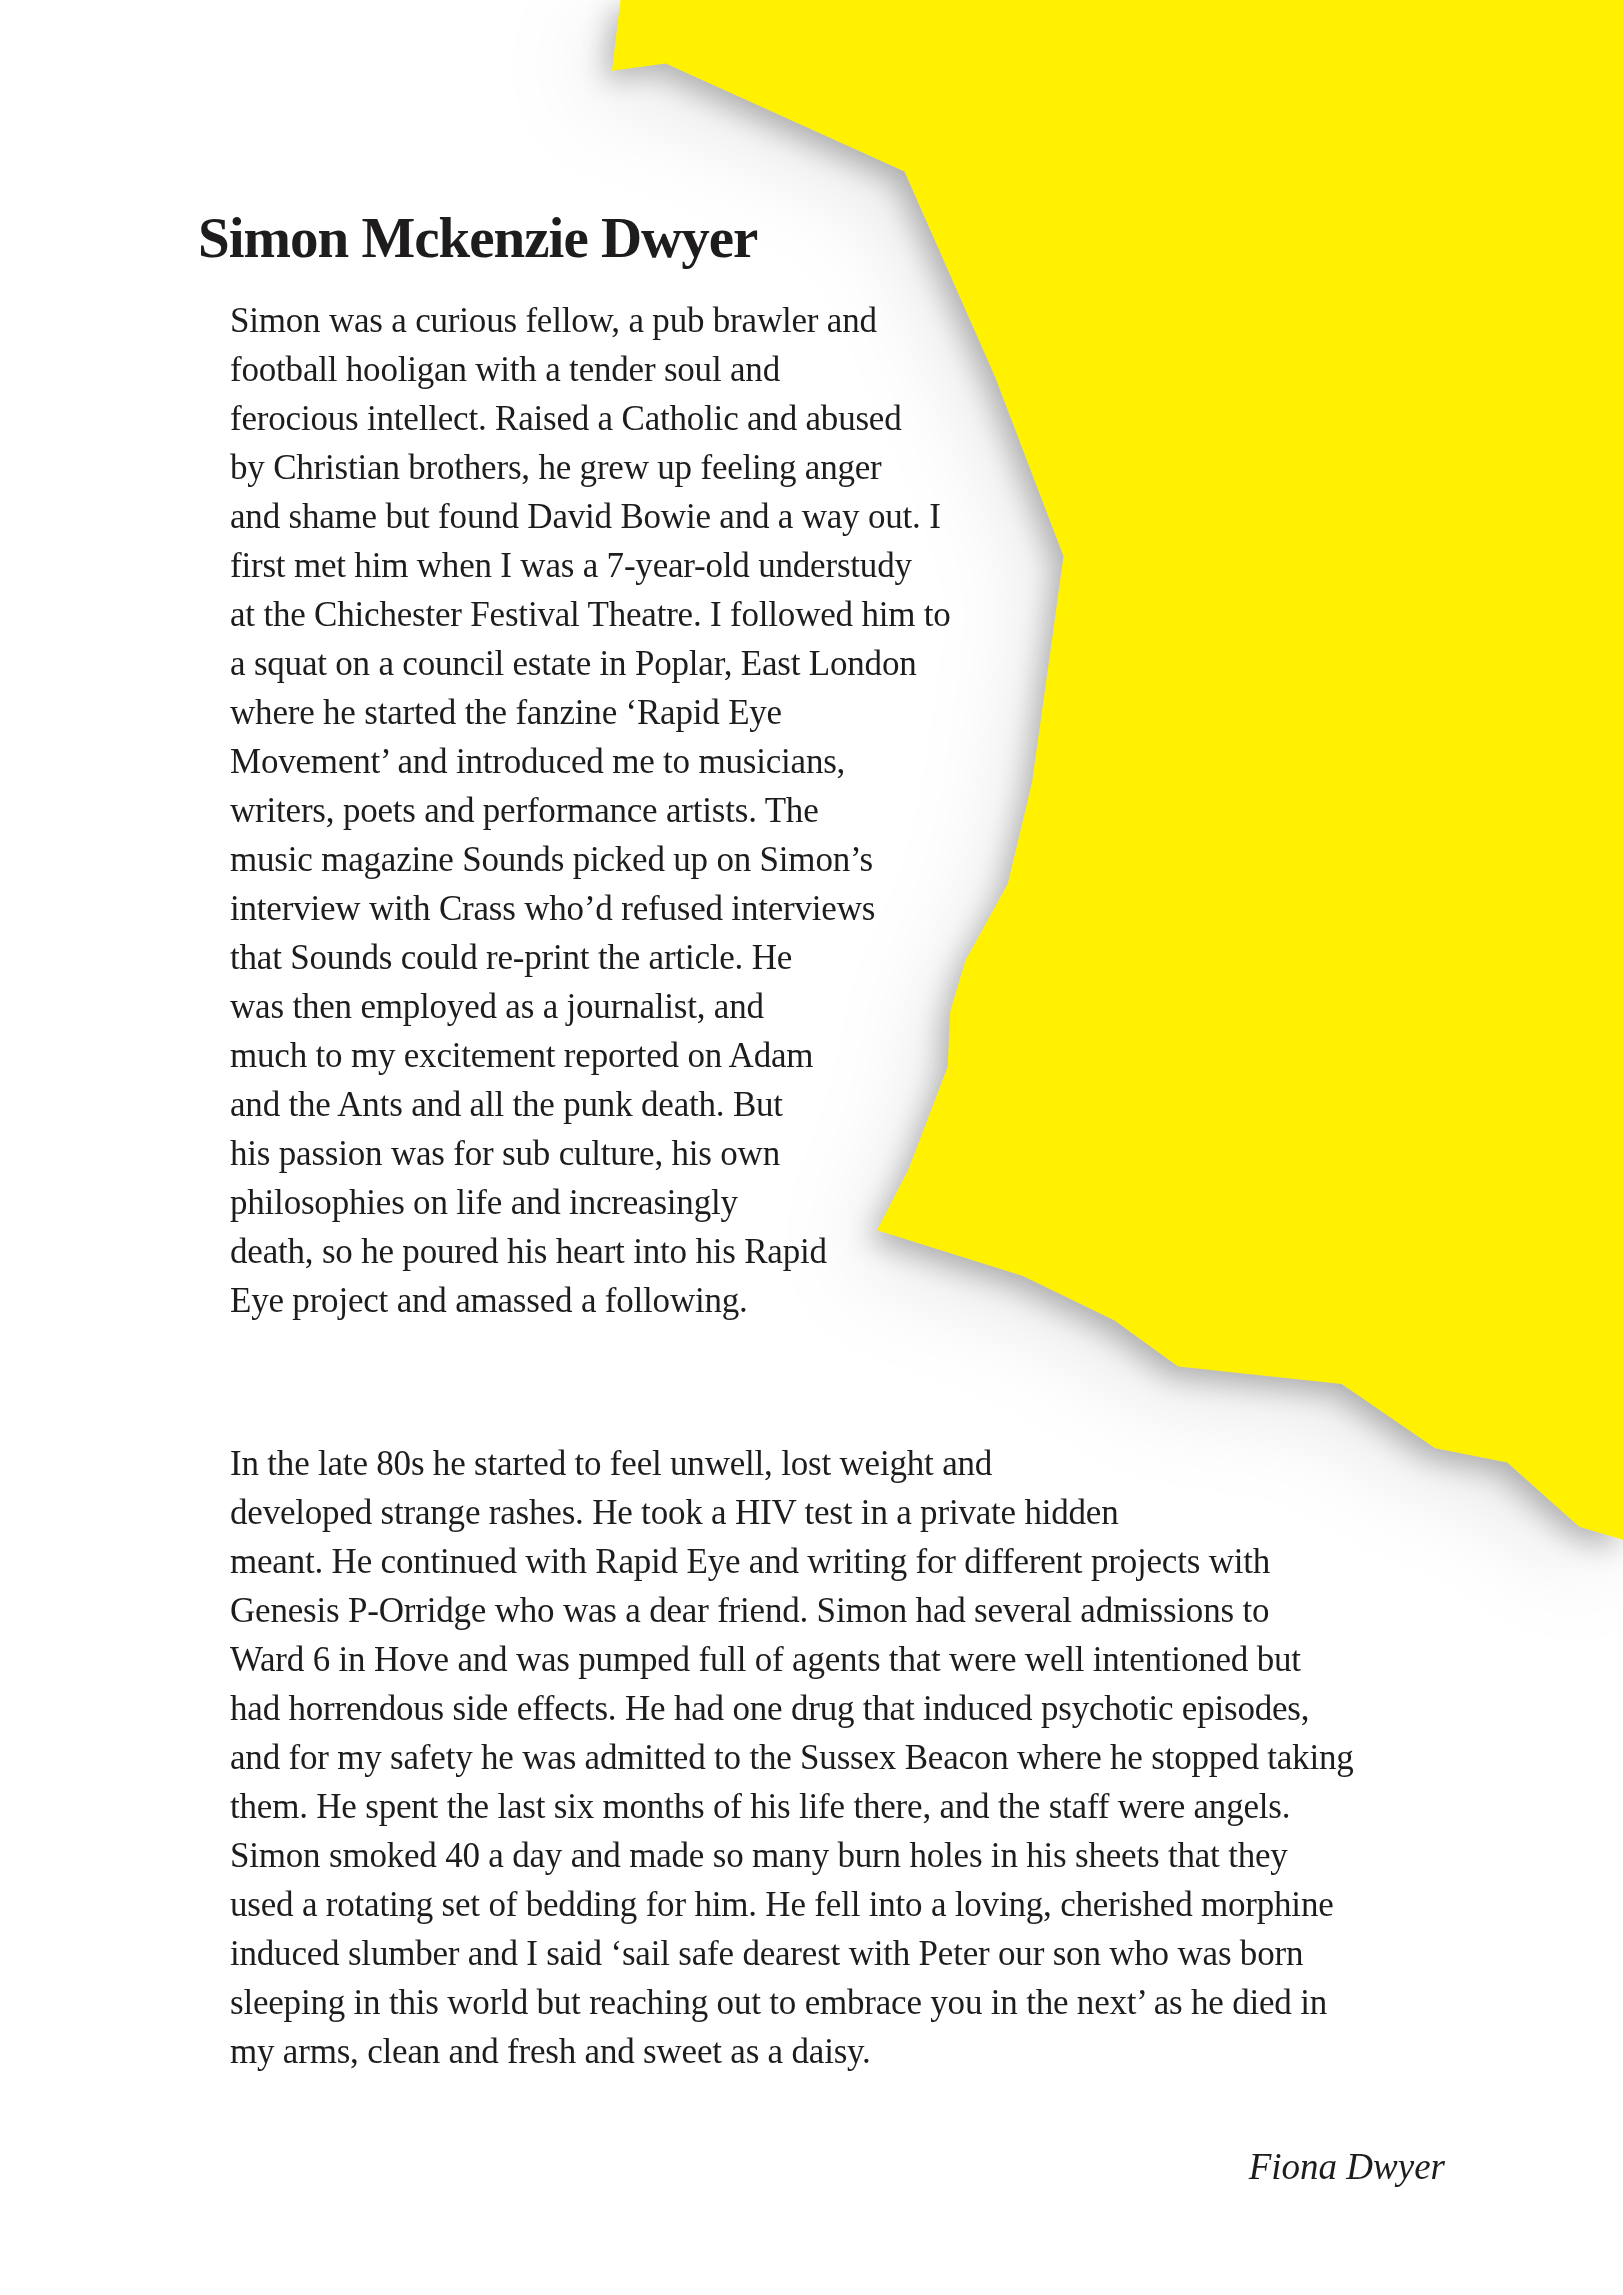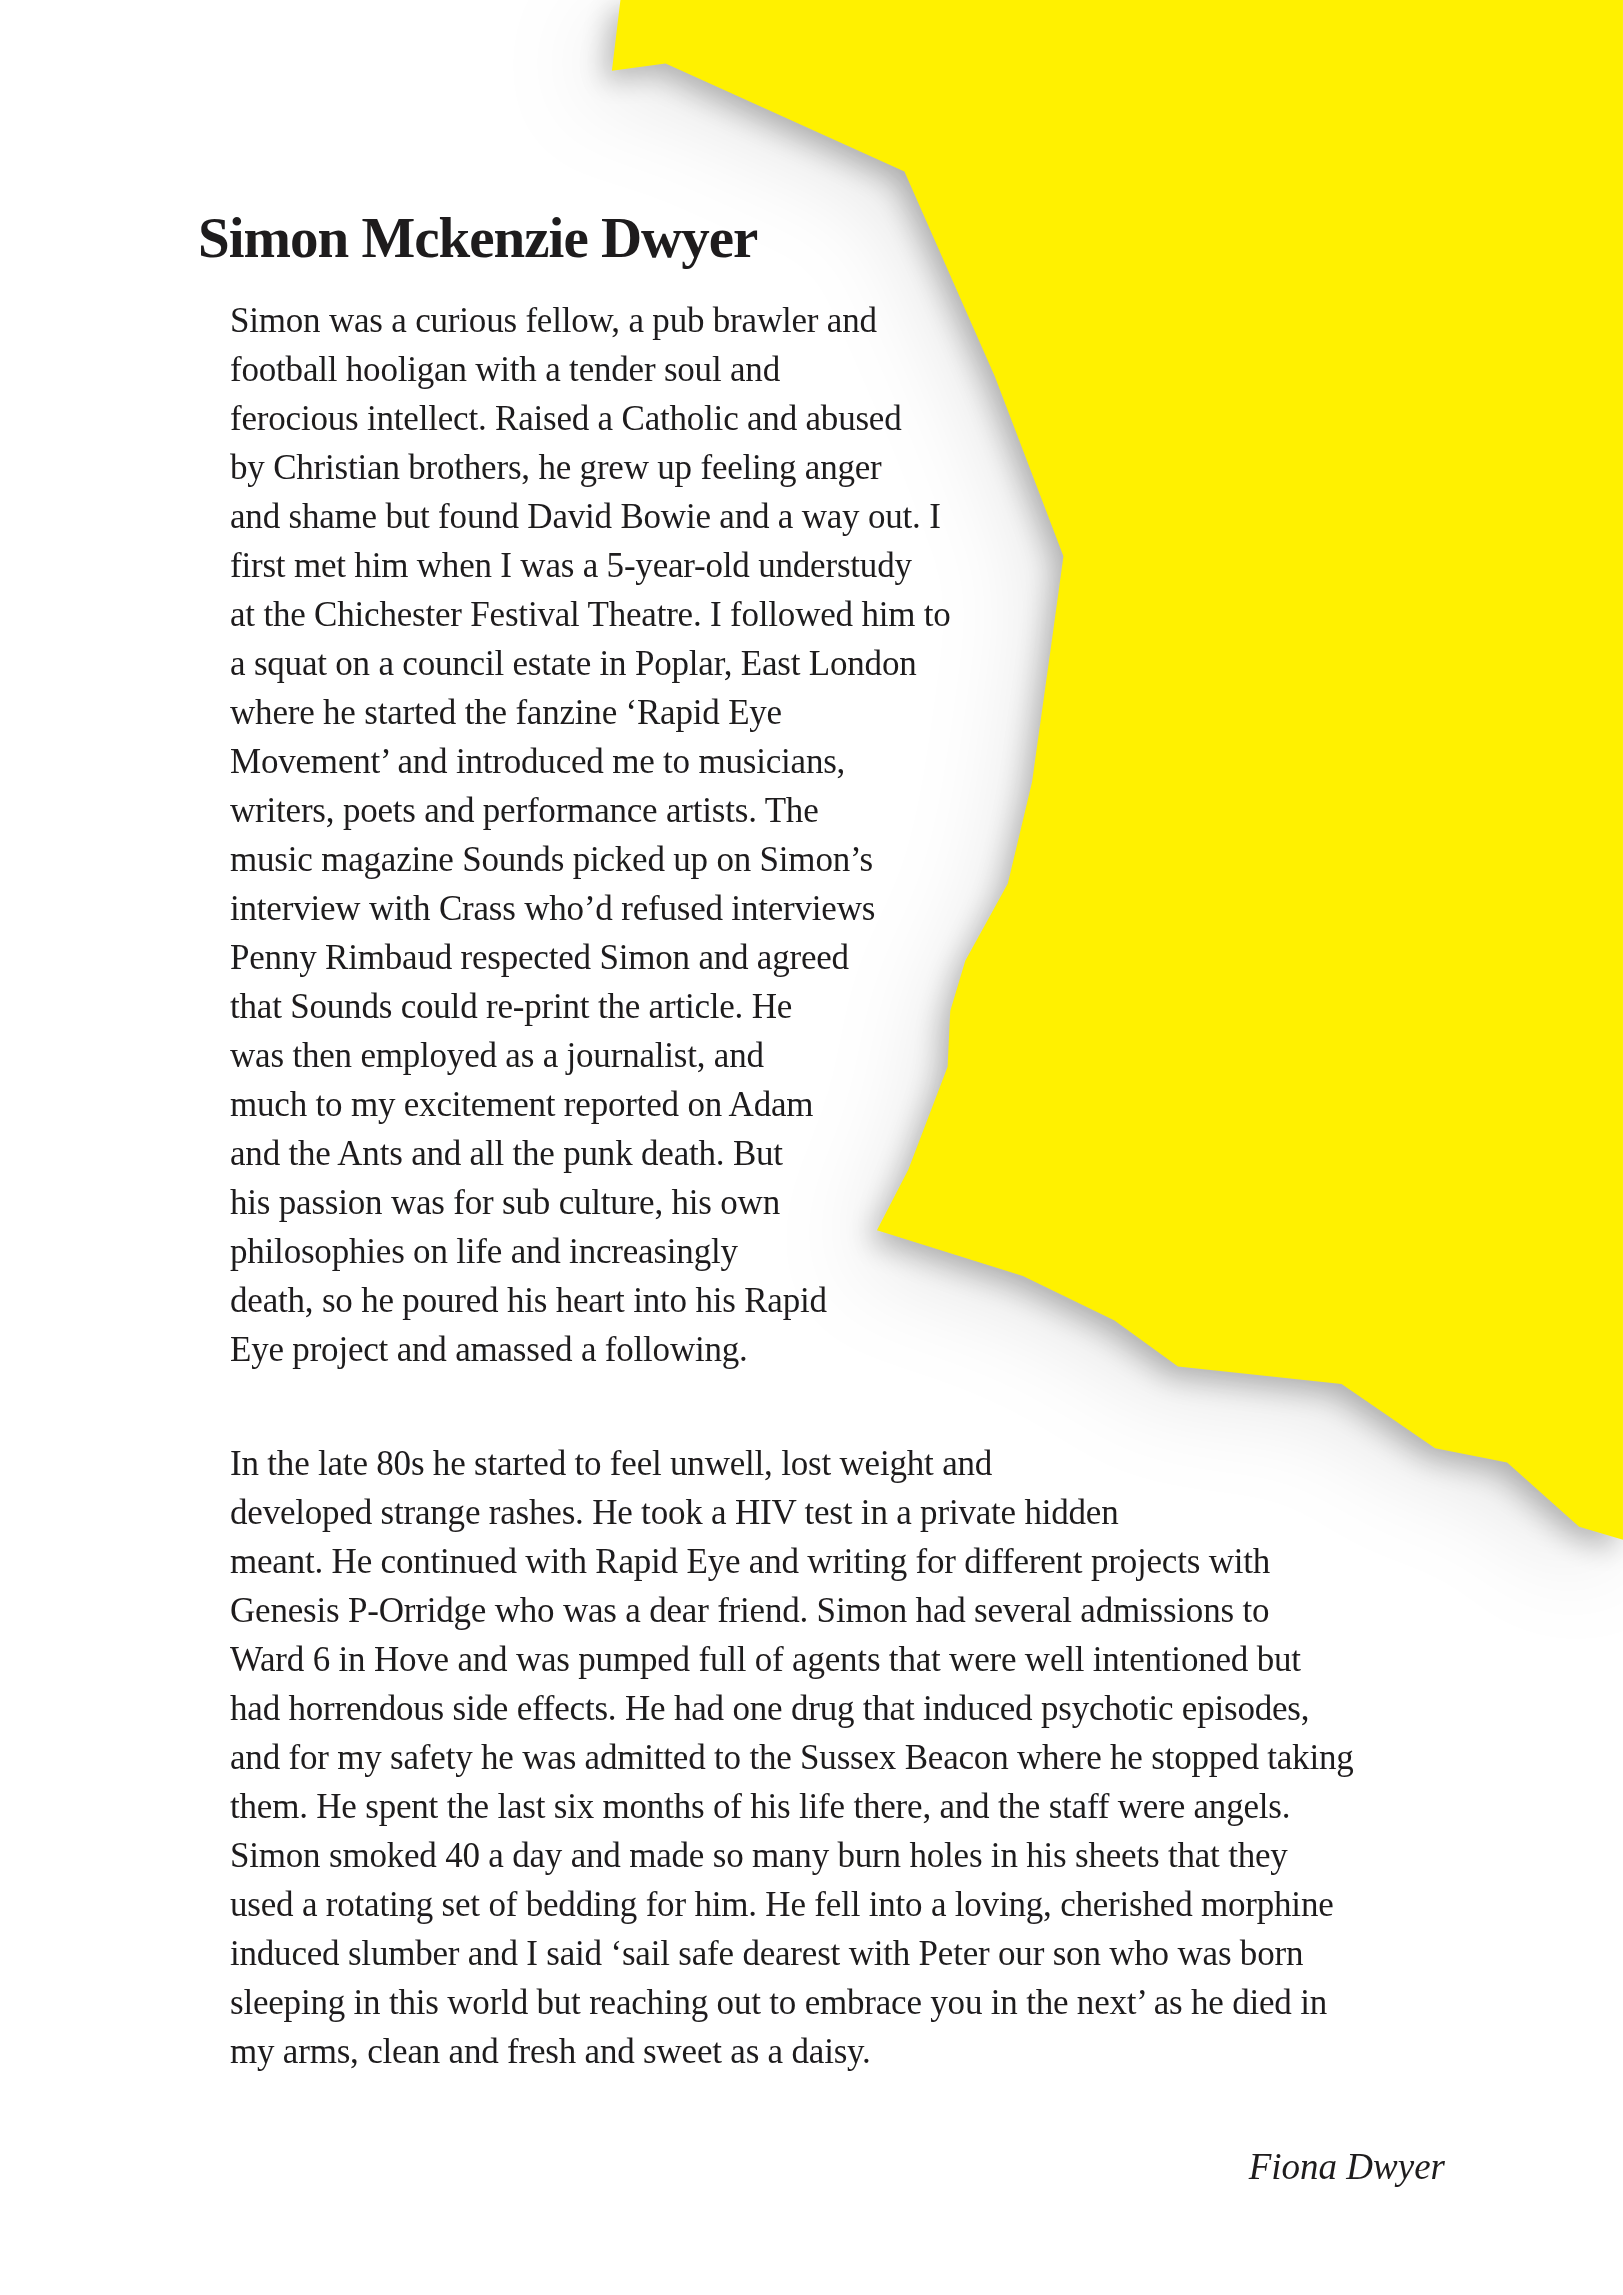--- a/index.html
+++ b/index.html
@@ -78,29 +78,28 @@
 
 <div class="content">
   <h1 class="page-title">Simon Mckenzie Dwyer</h1>
 
   <div class="para para-1">
       <div class="line">Simon was a curious fellow, a pub brawler and</div>
       <div class="line">football hooligan with a tender soul and</div>
       <div class="line">ferocious intellect. Raised a Catholic and abused</div>
       <div class="line">by Christian brothers, he grew up feeling anger</div>
       <div class="line">and shame but found David Bowie and a way out. I</div>
-      <div class="line">first met him when I was a 5-year-old understudy</div>
+      <div class="line">first met him when I was a 7-year-old understudy</div>
       <div class="line">at the Chichester Festival Theatre. I followed him to</div>
       <div class="line">a squat on a council estate in Poplar, East London</div>
       <div class="line">where he started the fanzine ‘Rapid Eye</div>
       <div class="line">Movement’ and introduced me to musicians,</div>
       <div class="line">writers, poets and performance artists. The</div>
       <div class="line">music magazine Sounds picked up on Simon’s</div>
       <div class="line">interview with Crass who’d refused interviews</div>
-      <div class="line">Penny Rimbaud respected Simon and agreed</div>
       <div class="line">that Sounds could re-print the article. He</div>
       <div class="line">was then employed as a journalist, and</div>
       <div class="line">much to my excitement reported on Adam</div>
       <div class="line">and the Ants and all the punk death. But</div>
       <div class="line">his passion was for sub culture, his own</div>
       <div class="line">philosophies on life and increasingly</div>
       <div class="line">death, so he poured his heart into his Rapid</div>
       <div class="line">Eye project and amassed a following.</div>
     </div>
 

